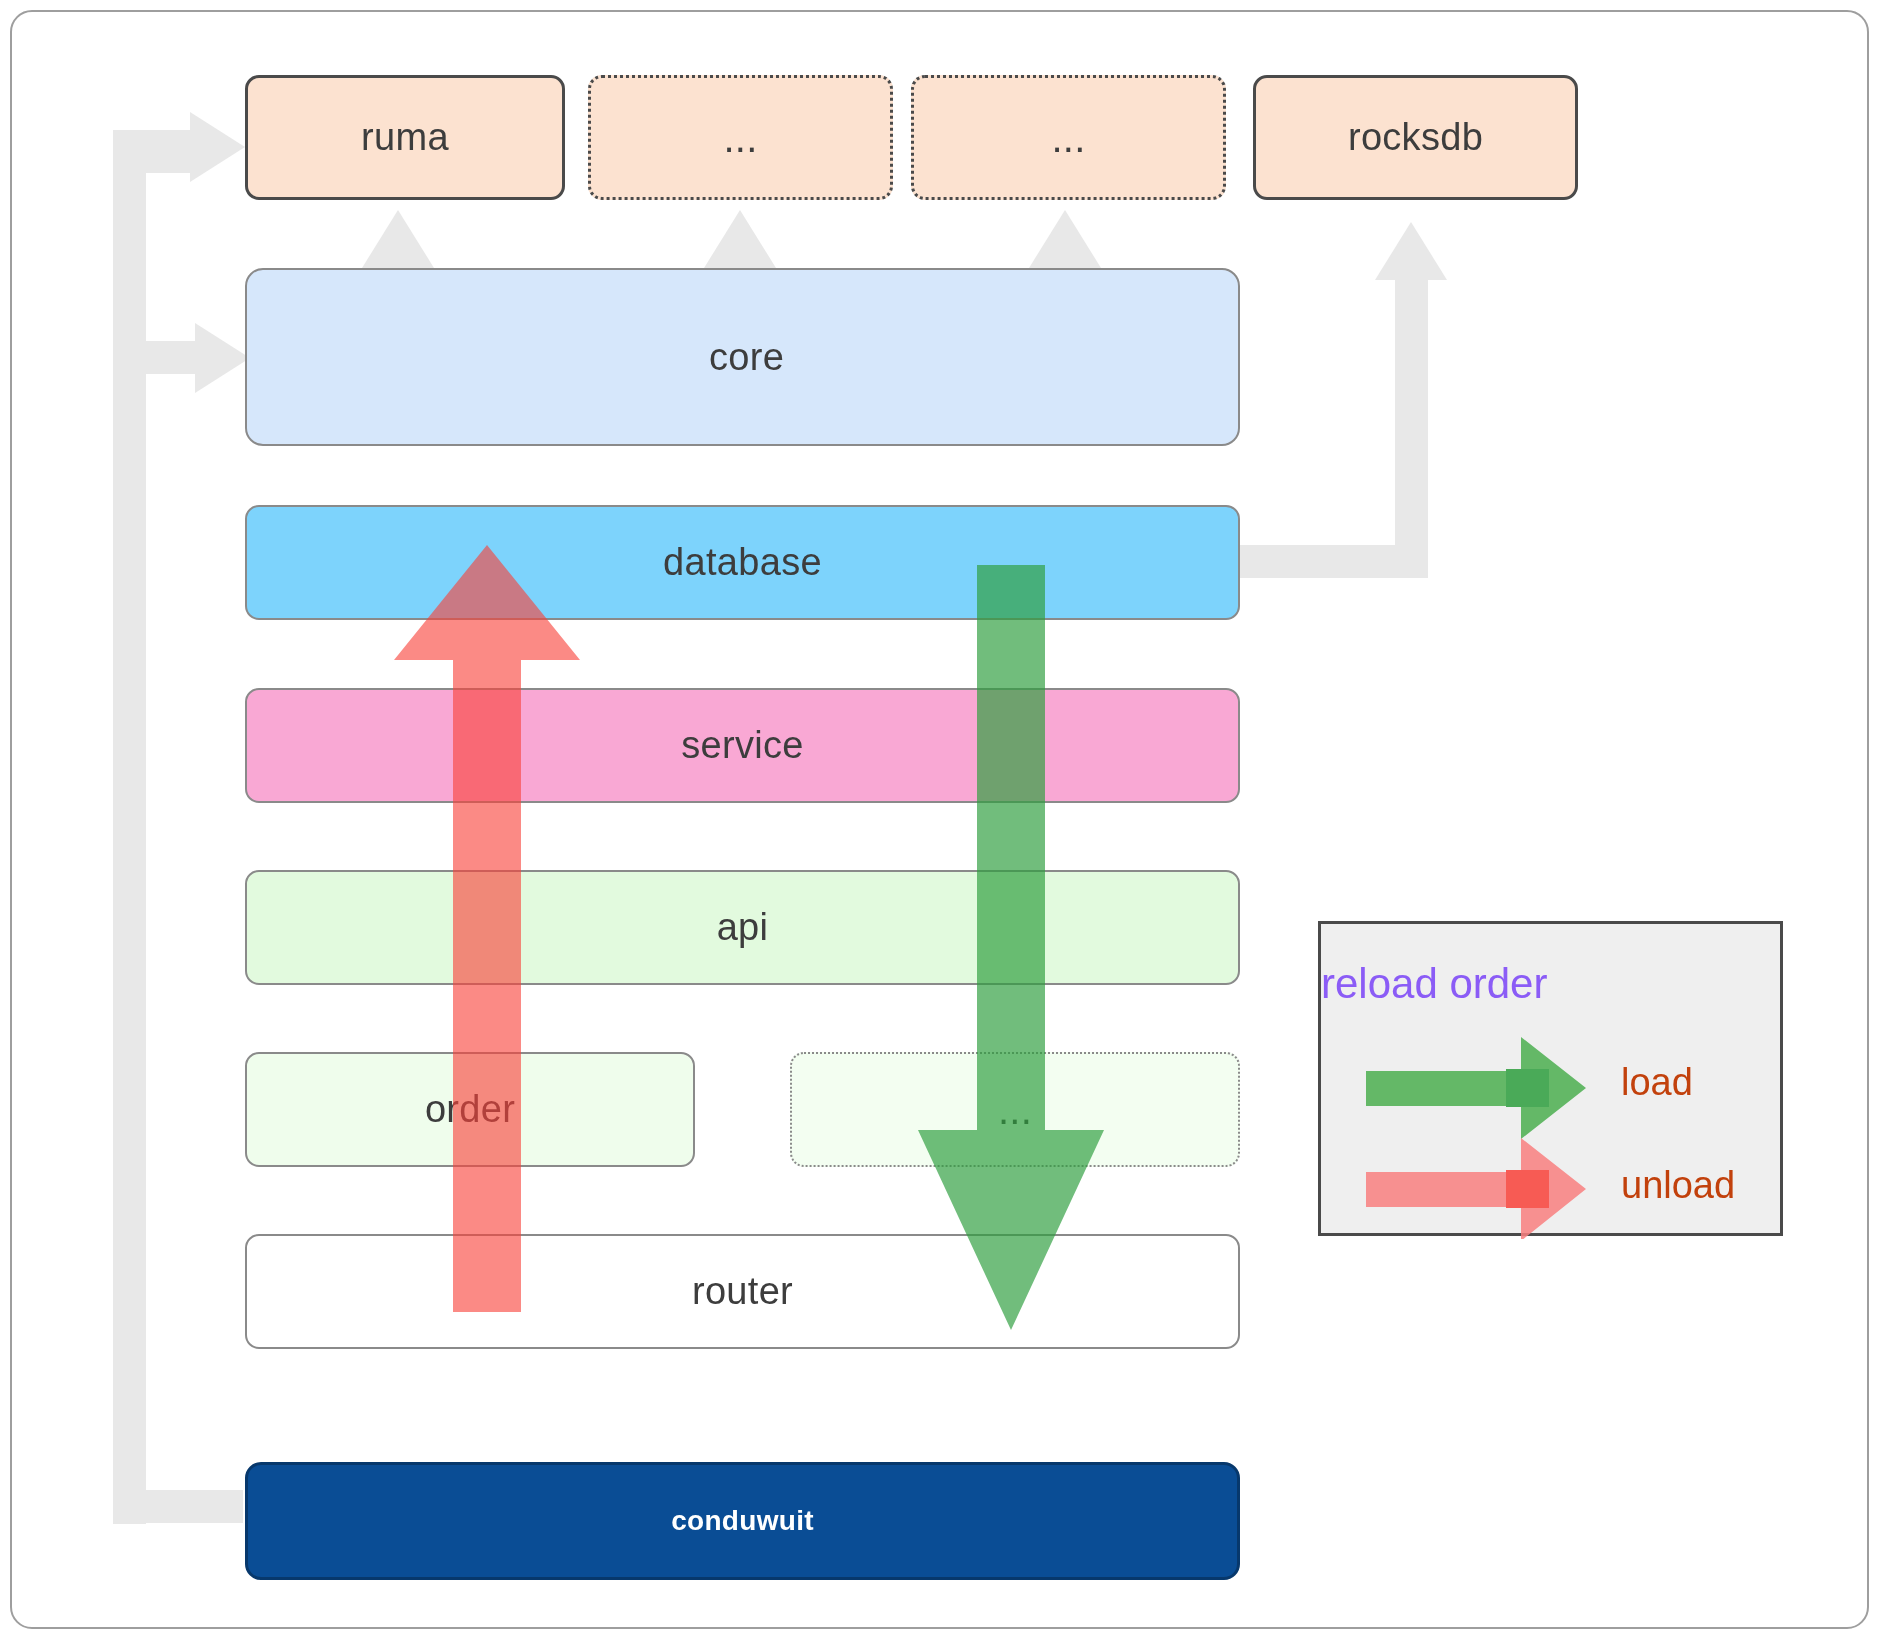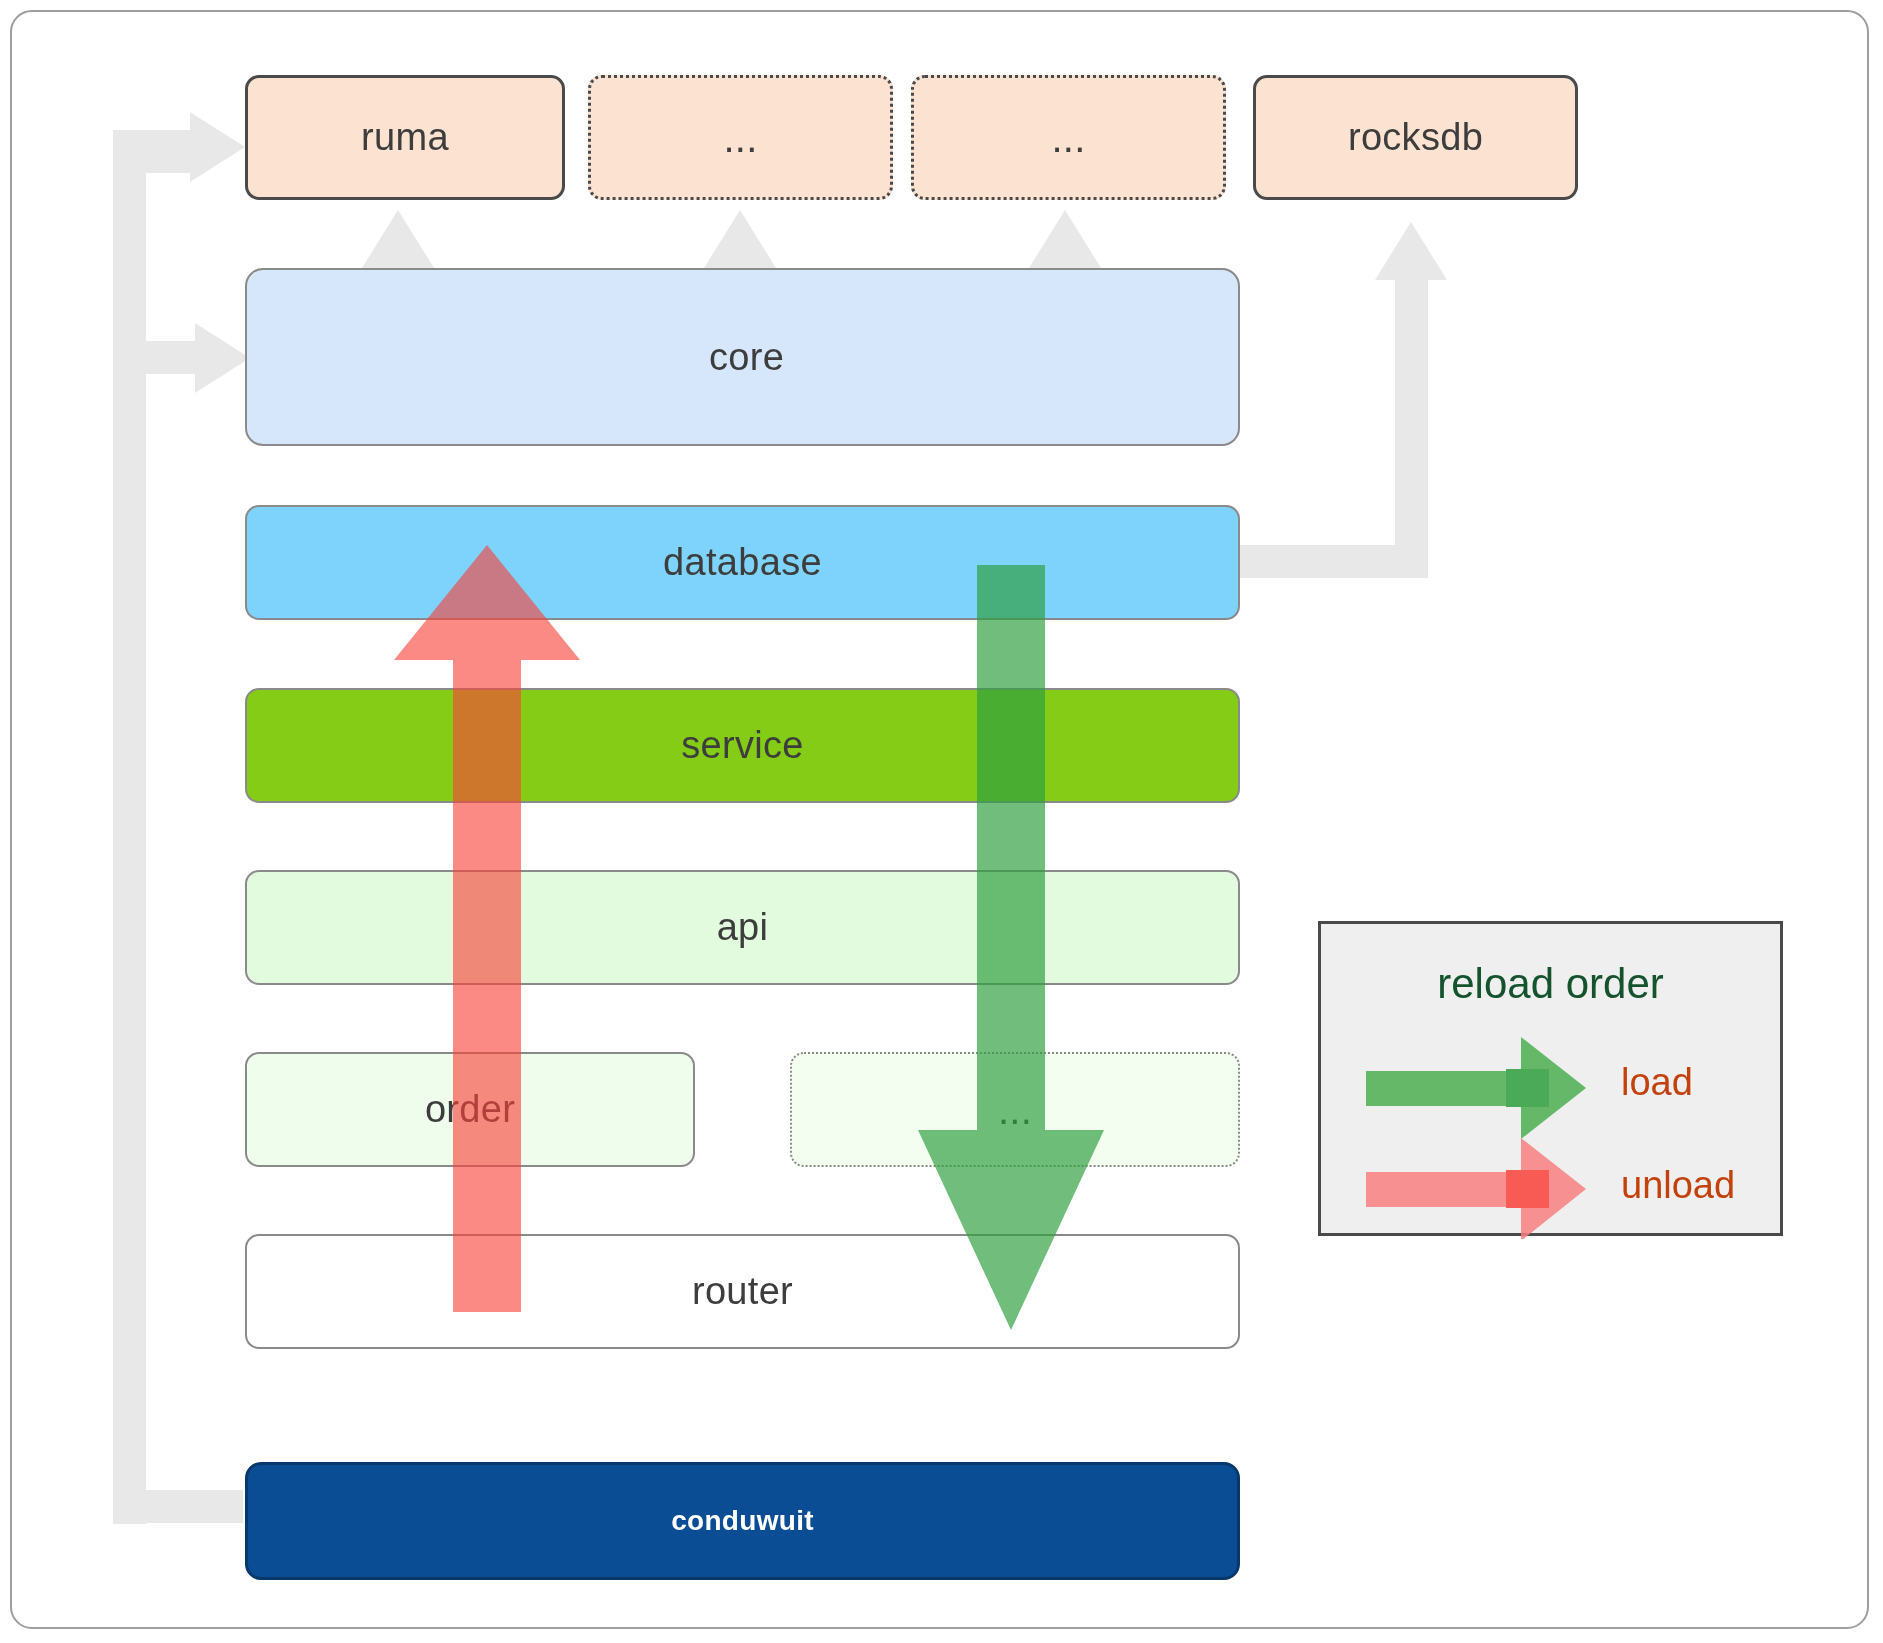--- a/index.html
+++ b/index.html
@@ -50,21 +50,21 @@
     background: #d6e7fb;
     border: 2px solid #8a8a8a;
     border-radius: 18px;
   }
   .db-node {
     background: #7dd3fc;
     border: 2px solid #8a8a8a;
     border-radius: 14px;
   }
   .service-node {
-    background: #84cc16;
+    background: #f9a8d4;
     border: 2px solid #8a8a8a;
     border-radius: 14px;
   }
   .api-node {
     background: #e2fade;
     border: 2px solid #8a8a8a;
     border-radius: 14px;
   }
   .admin-node {
     background: #effdec;
@@ -110,23 +110,22 @@
     height: 315px;
     background: #efefef;
     border: 3px solid #4a4a4a;
     box-sizing: border-box;
   }
   #legend-title {
     position: absolute;
     left: 0;
     top: 36px;
     width: 100%;
-    text-align: center;
     font-size: 42px;
-    color: #14532d;
+    color: #8b5cf6;
     font-family: "Liberation Sans", sans-serif;
   }
   .legend-label {
     position: absolute;
     font-size: 38px;
     color: #c2410c;
     font-family: "Liberation Sans", sans-serif;
   }
   #legend-load-label { left: 300px; top: 137px; }
   #legend-unload-label { left: 300px; top: 240px; }

